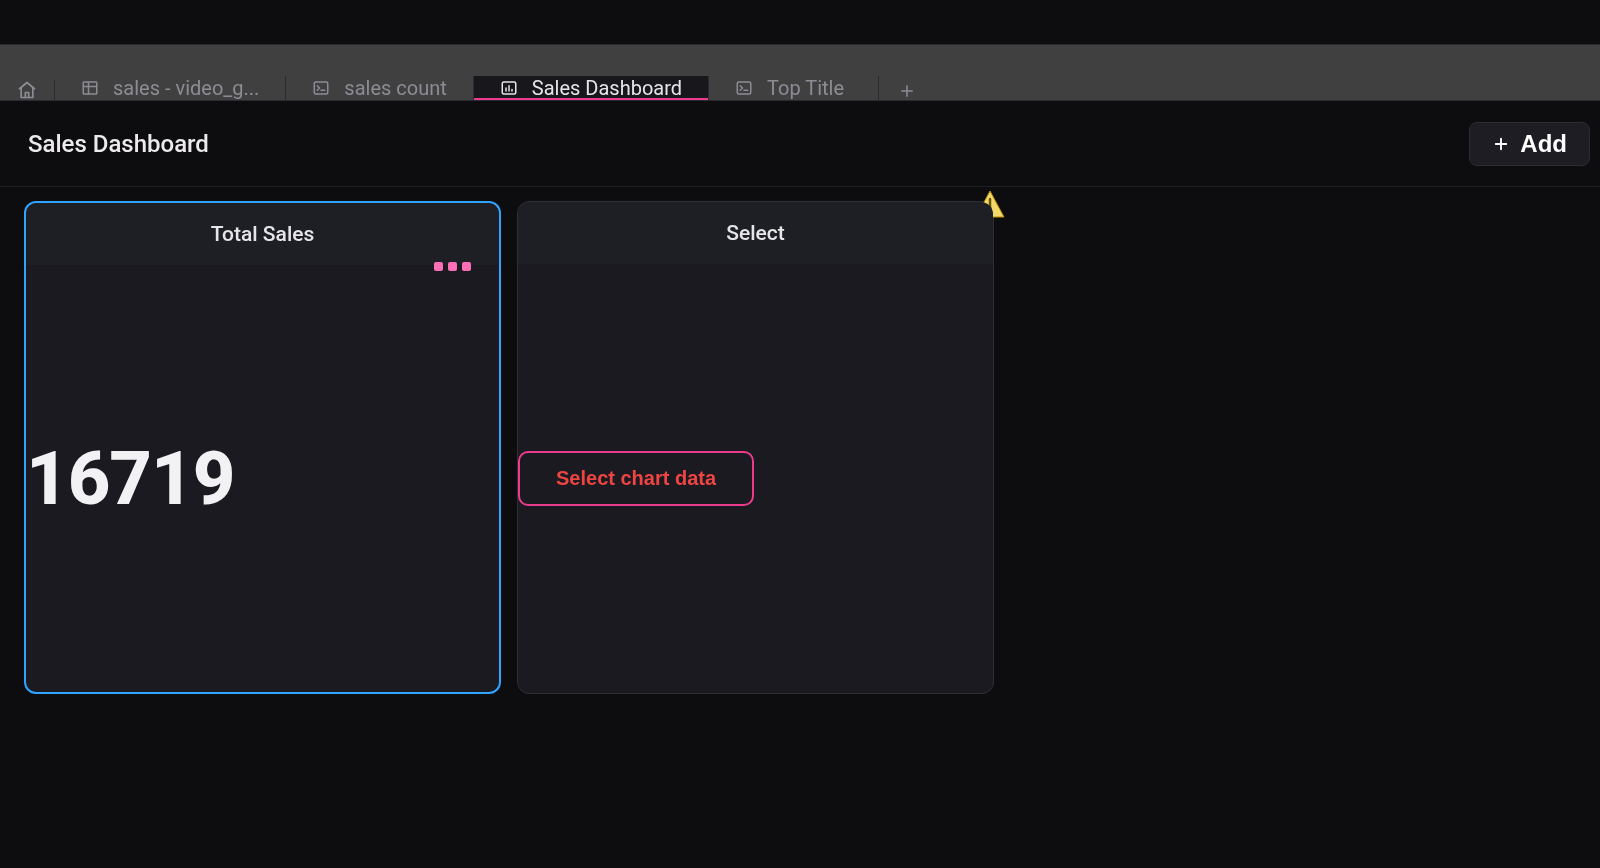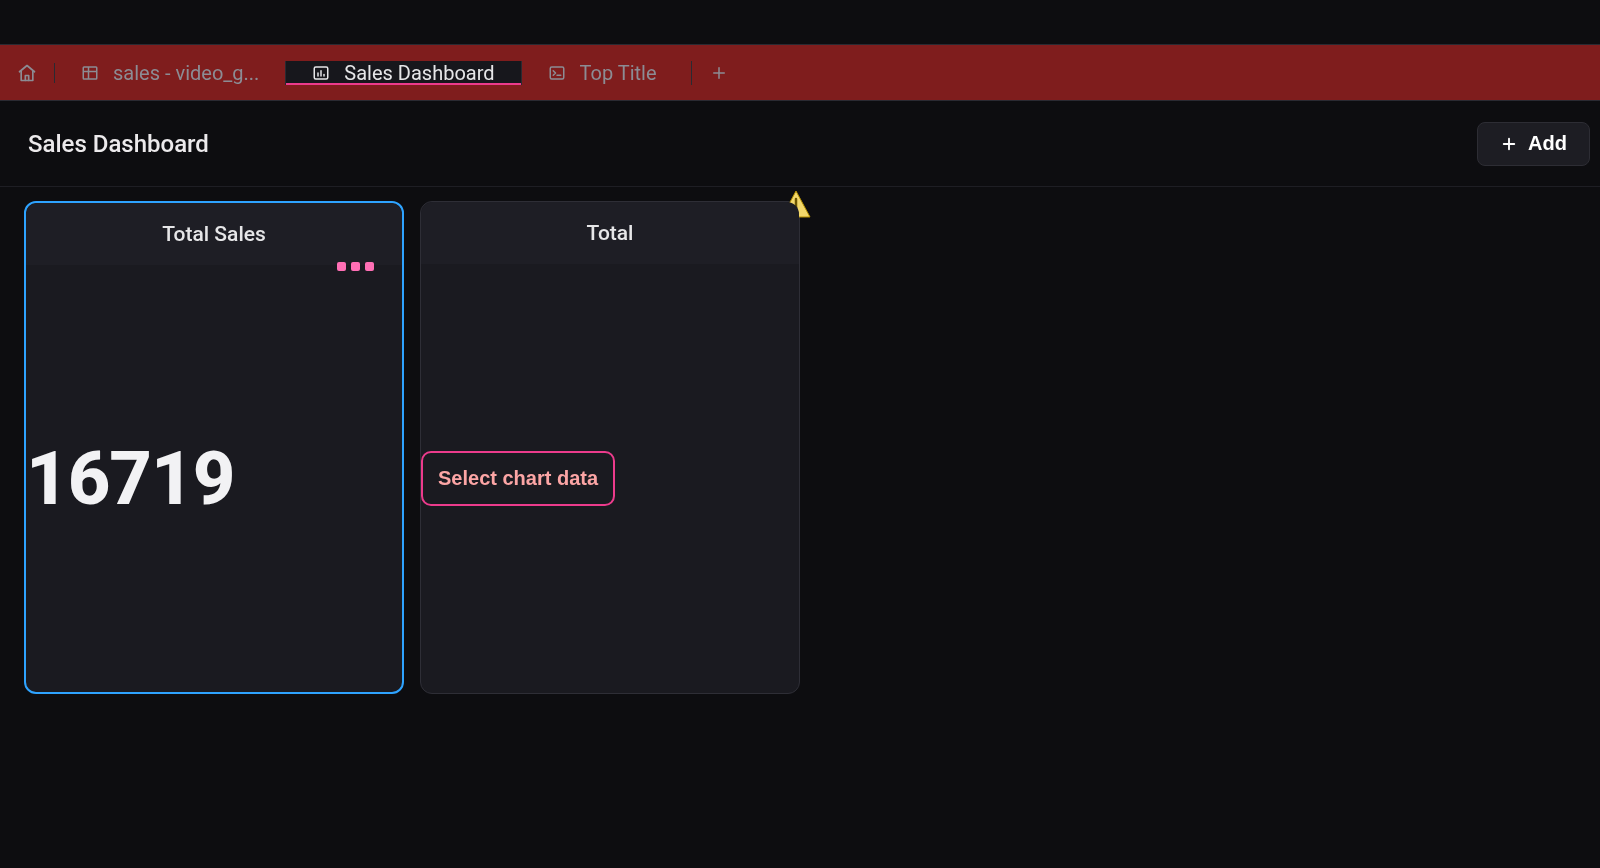--- a/index.html
+++ b/index.html
@@ -8,23 +8,23 @@
       height: 100%;
       background: #0d0d10;
       color: #e6e6e8;
       font-family: -apple-system, BlinkMacSystemFont, "Segoe UI", Roboto, Helvetica, Arial, sans-serif;
       overflow: hidden;
     }
 
     
     .tabbar {
       display: flex;
-      align-items: center;
+      align-items: flex-end;
       height: 57px;
-      background: #7f1d1d;
+      background: #404040;
       border-top: 1px solid #2a2a32;
       border-bottom: 1px solid #2a2a32;
       margin-top: 44px;
     }
     .tabbar .home {
       width: 55px;
       display: flex;
       align-items: center;
       justify-content: center;
       border-right: 1px solid #2a2a32;
@@ -85,38 +85,38 @@
       display: flex;
       align-items: center;
       gap: 10px;
       height: 44px;
       padding: 0 22px;
       margin-right: 10px;
       background: #1d1d23;
       border: 1px solid #2d2d34;
       border-radius: 8px;
       color: #fff;
-      font-size: 20px;
+      font-size: 24px;
       font-weight: 700;
       cursor: pointer;
     }
     .add-btn svg { display:block; }
 
     
     .canvas {
       position: relative;
       padding: 14px 24px;
       display: flex;
       gap: 16px;
       align-items: flex-start;
     }
 
     .card {
       position: relative;
-      width: 380px;
+      width: 477px;
       height: 493px;
       background: #1a1a20;
       border: 1px solid #2e2e36;
       border-radius: 12px;
       display: flex;
       flex-direction: column;
       overflow: visible;
     }
     .card.selected {
       border: 2.5px solid #2ea3ff;
@@ -156,24 +156,24 @@
       justify-content: flex-start;
     }
     .bignum {
       font-size: 74px;
       font-weight: 800;
       letter-spacing: -1px;
       color: #f2f2f4;
     }
 
     .select-data-btn {
-      padding: 14px 15px;
+      padding: 14px 36px;
       border: 2px solid #ec3b8c;
       border-radius: 10px;
-      color: #fca5a5;
+      color: #ef4444;
       background: transparent;
       font-size: 20px;
       font-weight: 600;
       cursor: pointer;
     }
 
     .warn-badge {
       position: absolute;
       top: -12px;
       right: -12px;
@@ -198,20 +198,30 @@
     <span class="tab-icon">
       <svg width="18" height="18" viewBox="0 0 24 24" fill="none" stroke="#8c8c94" stroke-width="2">
           <rect x="3" y="4" width="18" height="16" rx="1"></rect>
           <line x1="3" y1="10" x2="21" y2="10"></line>
           <line x1="10" y1="4" x2="10" y2="20"></line>
         </svg>
     </span>
     <span class="lbl">sales - video_g...</span>
   </div>
 
+  <div class="tab">
+    <span class="tab-icon">
+      <svg width="18" height="18" viewBox="0 0 24 24" fill="none" stroke="#8c8c94" stroke-width="2" stroke-linecap="round" stroke-linejoin="round">
+          <rect x="3" y="4" width="18" height="16" rx="2"></rect>
+          <polyline points="7 9 10 12 7 15"></polyline>
+          <line x1="12" y1="15" x2="17" y2="15"></line>
+        </svg>
+    </span>
+    <span class="lbl">sales count</span>
+  </div>
 
   <div class="tab active">
     <span class="tab-icon">
       <svg width="18" height="18" viewBox="0 0 24 24" fill="none" stroke="#e6e6e8" stroke-width="2" stroke-linecap="round">
           <rect x="3" y="4" width="18" height="16" rx="2"></rect>
           <line x1="8" y1="16" x2="8" y2="12"></line>
           <line x1="12" y1="16" x2="12" y2="9"></line>
           <line x1="16" y1="16" x2="16" y2="14"></line>
         </svg>
     </span>
@@ -266,20 +276,20 @@
 
   <div class="card">
     <div class="warn-badge">
       <svg width="30" height="28" viewBox="0 0 30 28">
         <polygon points="15,1 29,27 1,27" fill="#f3d86b" stroke="#b58f00" stroke-width="1"></polygon>
         <line x1="15" y1="9" x2="15" y2="18" stroke="#6b5400" stroke-width="2.5" stroke-linecap="round"></line>
         <circle cx="15" cy="22" r="1.7" fill="#6b5400"></circle>
       </svg>
     </div>
     <div class="card-head">
-      <div class="card-title">Total</div>
+      <div class="card-title">Select</div>
     </div>
     <div class="card-body">
       <button class="select-data-btn">Select chart data</button>
     </div>
   </div>
 
 </div>
 
 </body></html>

